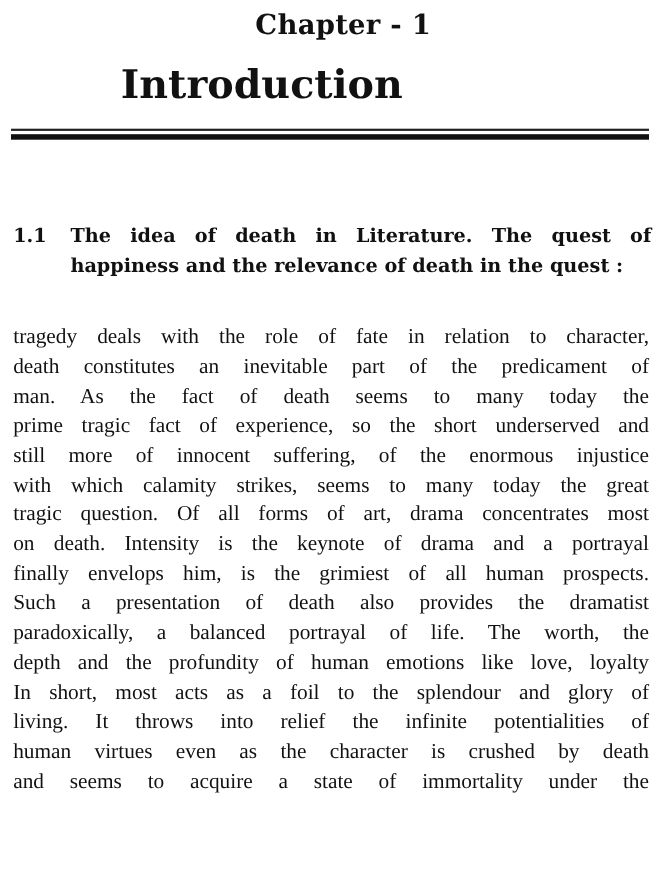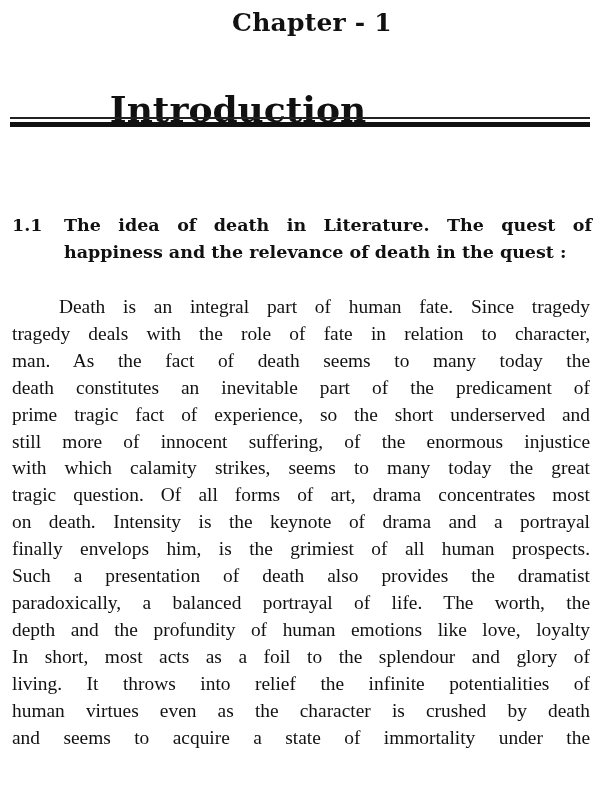--- a/index.html
+++ b/index.html
@@ -1,45 +1,44 @@
 <!DOCTYPE html>
 <html><head>
   <meta charset="utf-8">
   <style>
     html, body { margin: 0; padding: 0; background: #ffffff; }
     body { width: 600px; height: 800px; overflow: hidden; position: relative; color: #111; font-family: "DejaVu Serif", "Liberation Serif", serif; }
     .chapter { position: absolute; top: 8px; left: 12px; width: 600px; text-align: center; font-weight: bold; font-size: 25px; letter-spacing: 0.2px; }
-    .title { position: absolute; top: 56px; left: 0; width: 476px; text-align: center; font-weight: bold; font-size: 36px; margin-top: 32px; }
+    .title { position: absolute; top: 56px; left: 0; width: 476px; text-align: center; font-weight: bold; font-size: 36px; }
     .rule-thin { position: absolute; top: 117px; left: 10px; width: 580px; height: 1.5px; background: #222; }
     .rule-thick { position: absolute; top: 122px; left: 10px; width: 580px; height: 5px; background: #111; }
-    .section { position: absolute; top: 212px; left: 12px; width: 580px; font-weight: bold; font-size: 17.5px; line-height: 27px; display: flex; }
+    .section { position: absolute; top: 202px; left: 12px; width: 580px; font-weight: bold; font-size: 17.5px; line-height: 27px; display: flex; }
     .section .num { width: 52px; flex: none; }
     .section .text { flex: 1; text-align: justify; }
     .body { position: absolute; top: 294px; left: 12px; width: 578px; font-family: "Liberation Serif", serif; font-size: 19.4px; line-height: 26.9px; text-align: justify; }
     .body .line { display: block; text-align: justify; text-align-last: justify; white-space: nowrap; }
     .body .line.first { padding-left: 47px; }
   </style>
 </head>
 <body>
 
 <div class="chapter">Chapter - 1</div>
 <div class="title">Introduction</div>
 <div class="rule-thin"></div>
 <div class="rule-thick"></div>
 
 <div class="section">
   <span class="num">1.1</span>
   <span class="text">The idea of death in Literature. The quest of happiness and the relevance of death in the quest :</span>
 </div>
 
 <div class="body">
-  <span class="line first">Death is an integral part of human fate. Since tragedy</span>
   <span class="line">tragedy deals with the role of fate in relation to character,</span>
+  <span class="line">death constitutes an inevitable part of the predicament of</span>
   <span class="line">man. As the fact of death seems to many today the</span>
-  <span class="line">death constitutes an inevitable part of the predicament of</span>
   <span class="line">prime tragic fact of experience, so the short underserved and</span>
   <span class="line">still more of innocent suffering, of the enormous injustice</span>
   <span class="line">with which calamity strikes, seems to many today the great</span>
   <span class="line">tragic question. Of all forms of art, drama concentrates most</span>
   <span class="line">on death. Intensity is the keynote of drama and a portrayal</span>
   <span class="line">finally envelops him, is the grimiest of all human prospects.</span>
   <span class="line">Such a presentation of death also provides the dramatist</span>
   <span class="line">paradoxically, a balanced portrayal of life. The worth, the</span>
   <span class="line">depth and the profundity of human emotions like love, loyalty</span>
   <span class="line">In short, most acts as a foil to the splendour and glory of</span>

